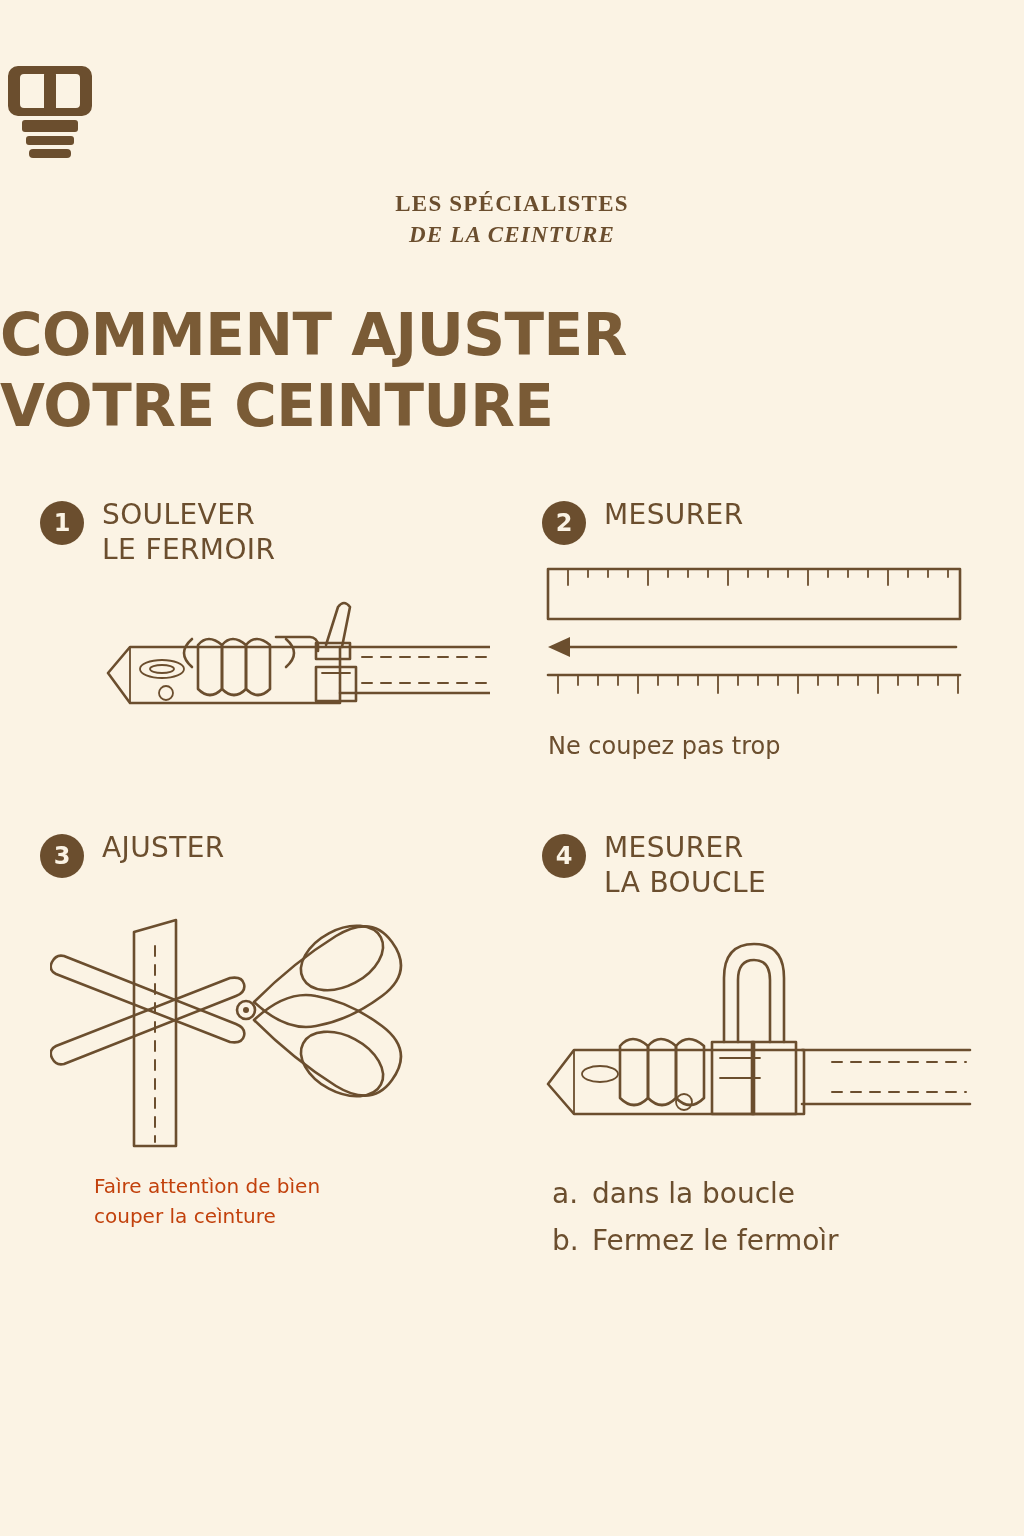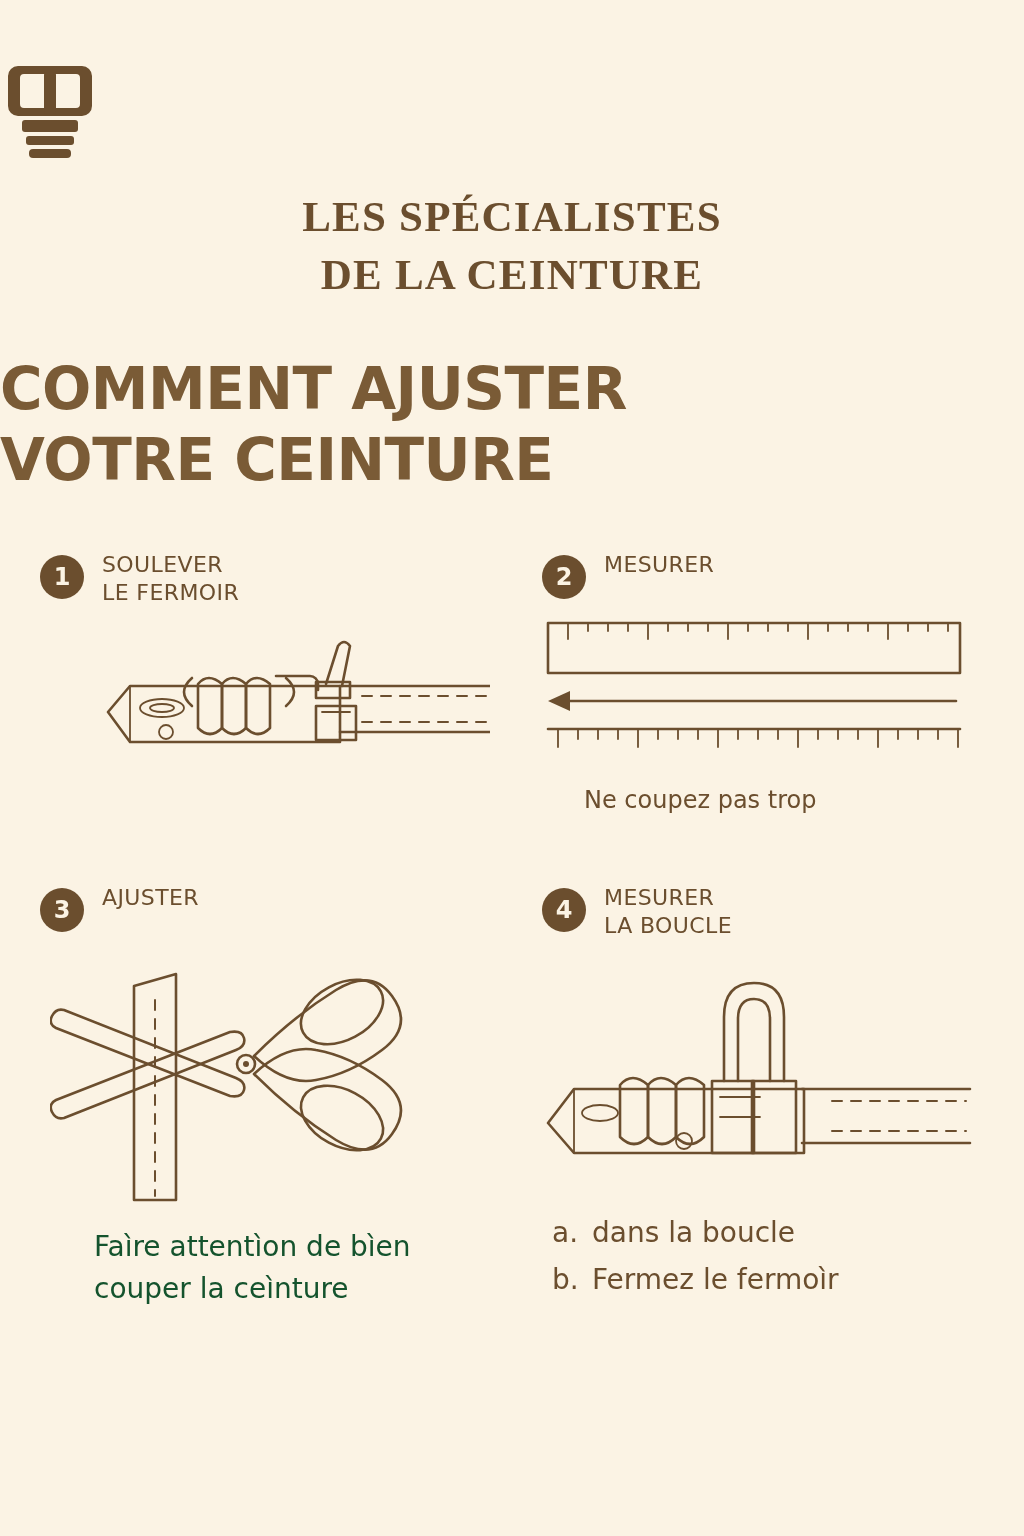--- a/index.html
+++ b/index.html
@@ -26,25 +26,25 @@
     text-align: center;
   }
   .brand-logo {
     display: block;
     margin: 0 auto 22px auto;
   }
   .brand-name {
     font-family: "Liberation Serif", serif;
     font-weight: bold;
     color: #6B4E2E;
-    font-size: 43px;
+    font-size: 23px;
     letter-spacing: 1.2px;
     line-height: 1.35;
   }
-  .brand-name .line2 { display: block; }
+  .brand-name .line2 { display: block; font-style: italic; }
 
   
   .title {
     margin-top: 54px;
     text-align: left;
     font-family: "DejaVu Sans", sans-serif;
     font-weight: bold;
     font-size: 58px;
     line-height: 1.08;
     letter-spacing: -0.5px;
@@ -79,62 +79,61 @@
     font-family: "DejaVu Sans", sans-serif;
     font-weight: bold;
     font-size: 24px;
     display: flex;
     align-items: center;
     justify-content: center;
     margin-top: 4px;
   }
   .step-title {
     font-family: "DejaVu Sans", sans-serif;
-    font-size: 22px;
+    font-size: 28px;
     line-height: 1.25;
     color: #6B4E2E;
     letter-spacing: 0.4px;
   }
   .step-title .l2 { display: block; }
 
   .art { margin-top: 18px; }
 
   .note {
     font-family: "DejaVu Sans", sans-serif;
     font-size: 24px;
     line-height: 1.45;
     color: #6B4E2E;
   }
 
   .caption-left {
     margin-top: 16px;
     padding-left: 54px;
-    font-size: 28px;
+    font-size: 20px;
     line-height: 1.48;
     font-family: "DejaVu Sans", sans-serif;
-    color: #14532d;
+    color: #c2410c;
   }
   .caption-left .l { display: block; }
 
   .list {
     margin-top: 16px;
     padding-left: 10px;
     font-family: "DejaVu Sans", sans-serif;
     font-size: 28px;
     line-height: 1.45;
     color: #6B4E2E;
   }
   .li { display: flex; gap: 14px; margin-bottom: 6px; }
   .li .mk { width: 26px; flex: 0 0 26px; }
   .li .txt .l { display: block; }
 
   .ruler-note {
     margin-top: 14px;
     padding-left: 6px;
-    margin-left: 36px;
   }
 
   
   .art-1 { margin-left: 50px; }
   .art-2 { margin-left: 2px; }
   .art-3 { margin-left: 10px; }
   .art-4 { margin-left: 0px; }
 
   svg { display: block; }
   .stroke {

